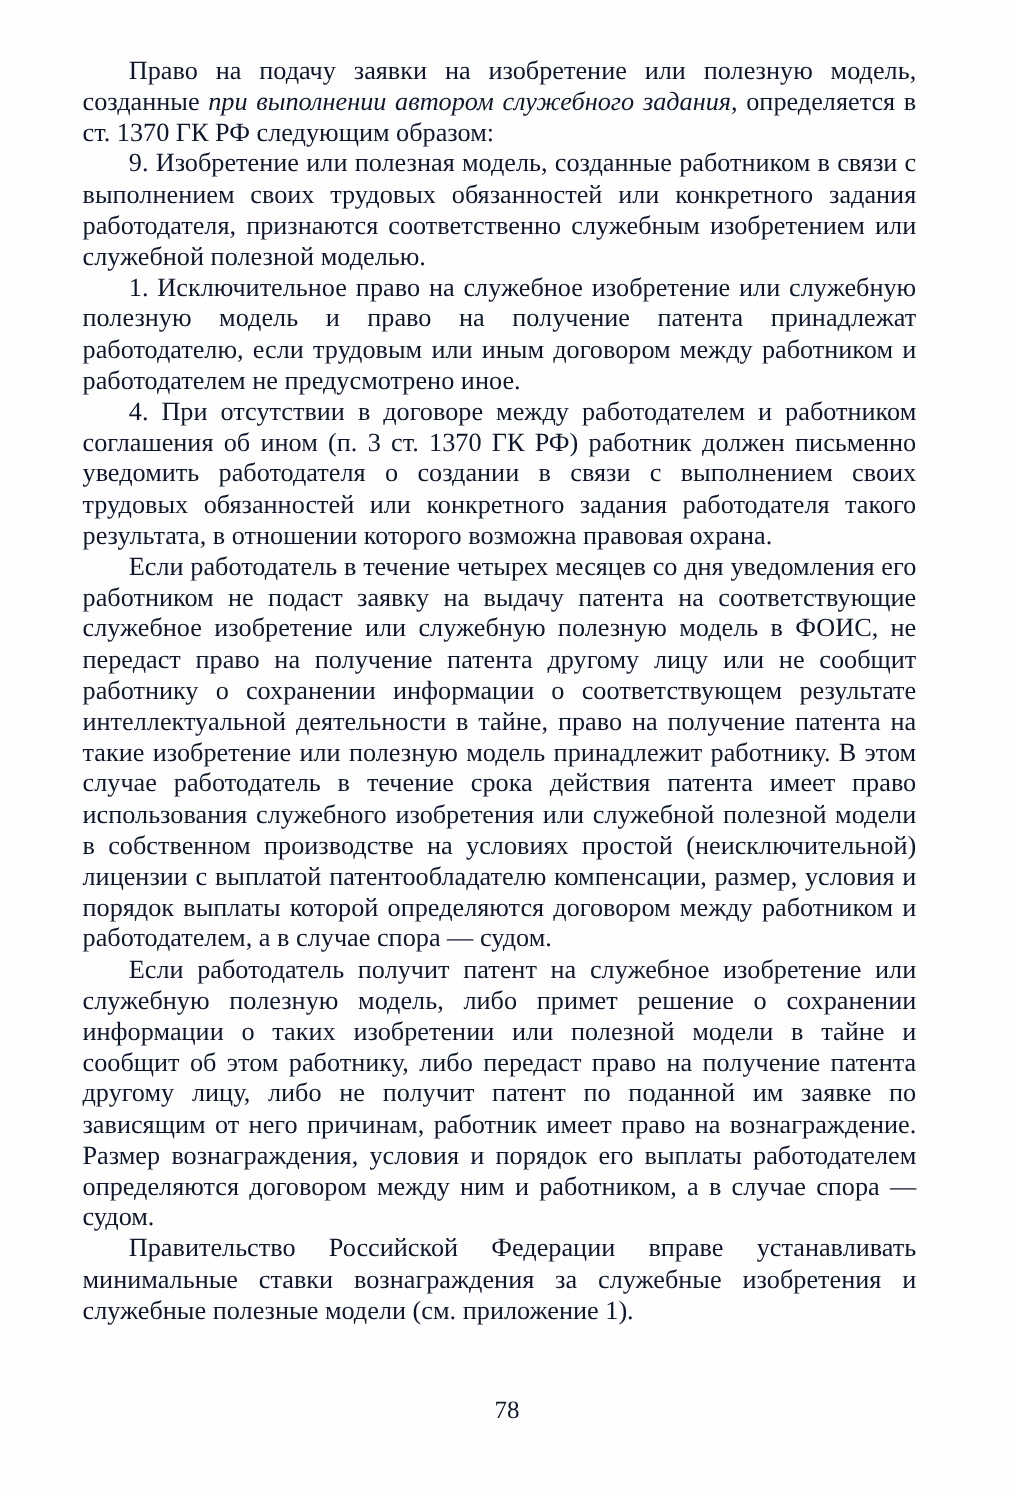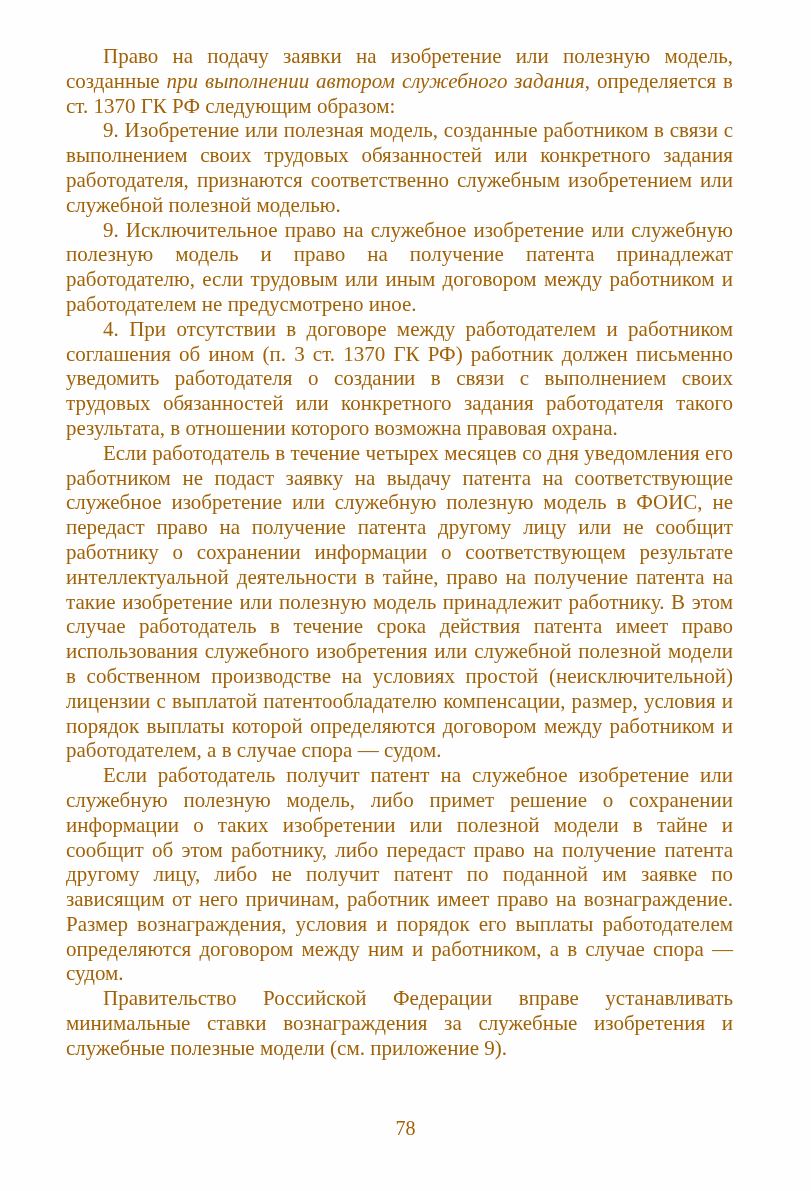--- a/index.html
+++ b/index.html
@@ -7,21 +7,21 @@
     padding: 0;
     background: #ffffff;
   }
   .page {
     position: relative;
     width: 811px;
     height: 1191px;
     background: #fefefe;
     overflow: hidden;
     font-family: "Liberation Serif", serif;
-    color: #a16207;
+    color: #0f172a;
   }
   .text-block {
     position: absolute;
     left: 66px;
     top: 44px;
     width: 667px;
     font-size: 21px;
     line-height: 24.8px;
     text-align: justify;
     hyphens: auto;
@@ -52,27 +52,27 @@
 
   <div class="text-block">
 
     <p>
       <span>Право на подачу заявки на изобретение или полезную модель, созданные </span><span class="italic">при выполнении автором служебного задания</span><span>, определяется в ст. 1370 ГК РФ следующим образом:</span>
     </p>
 
     <p>9. Изобретение или полезная модель, созданные работником в связи с выполнением своих трудовых обязанностей или конкретного задания работодателя, признаются соответственно служебным изобретением или служебной полезной моделью.</p>
 
 
-    <p>9. Исключительное право на служебное изобретение или служебную полезную модель и право на получение патента принадлежат работодателю, если трудовым или иным договором между работником и работодателем не предусмотрено иное.</p>
+    <p>1. Исключительное право на служебное изобретение или служебную полезную модель и право на получение патента принадлежат работодателю, если трудовым или иным договором между работником и работодателем не предусмотрено иное.</p>
 
     <p>4. При отсутствии в договоре между работодателем и работником соглашения об ином (п. 3 ст. 1370 ГК РФ) работник должен письменно уведомить работодателя о создании в связи с выполнением своих трудовых обязанностей или конкретного задания работодателя такого результата, в отношении которого возможна правовая охрана.</p>
 
     <p>Если работодатель в течение четырех месяцев со дня уведомления его работником не подаст заявку на выдачу патента на соответствующие служебное изобретение или служебную полезную модель в ФОИС, не передаст право на получение патента другому лицу или не сообщит работнику о сохранении информации о соответствующем результате интеллектуальной деятельности в тайне, право на получение патента на такие изобретение или полезную модель принадлежит работнику. В этом случае работодатель в течение срока действия патента имеет право использования служебного изобретения или служебной полезной модели в собственном производстве на условиях простой (неисключительной) лицензии с выплатой патентообладателю компенсации, размер, условия и порядок выплаты которой определяются договором между работником и работодателем, а в случае спора — судом.</p>
 
     <p>Если работодатель получит патент на служебное изобретение или служебную полезную модель, либо примет решение о сохранении информации о таких изобретении или полезной модели в тайне и сообщит об этом работнику, либо передаст право на получение патента другому лицу, либо не получит патент по поданной им заявке по зависящим от него причинам, работник имеет право на вознаграждение. Размер вознаграждения, условия и порядок его выплаты работодателем определяются договором между ним и работником, а в случае спора — судом.</p>
 
-    <p>Правительство Российской Федерации вправе устанавливать минимальные ставки вознаграждения за служебные изобретения и служебные полезные модели (см. приложение 9).</p>
+    <p>Правительство Российской Федерации вправе устанавливать минимальные ставки вознаграждения за служебные изобретения и служебные полезные модели (см. приложение 1).</p>
 
   </div>
 
   <div class="page-number">78</div>
 
 </div>
 
 </body></html>

